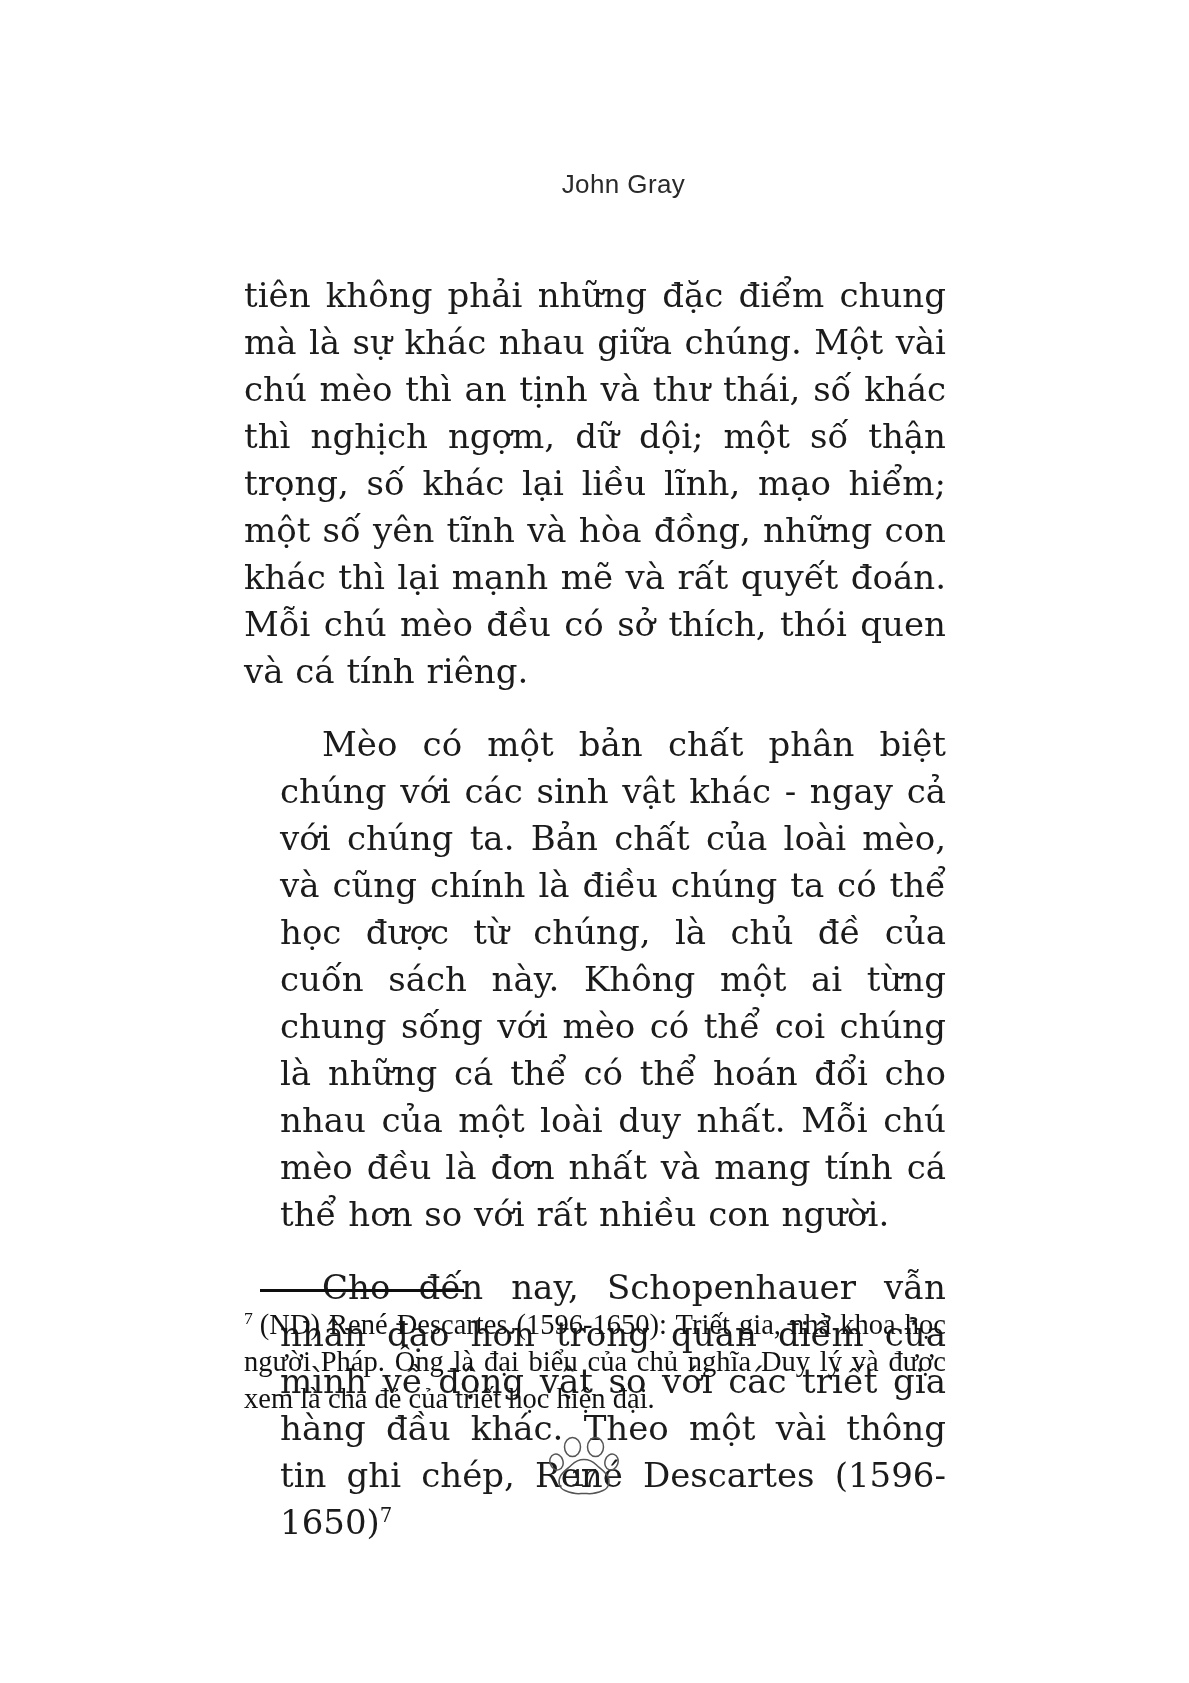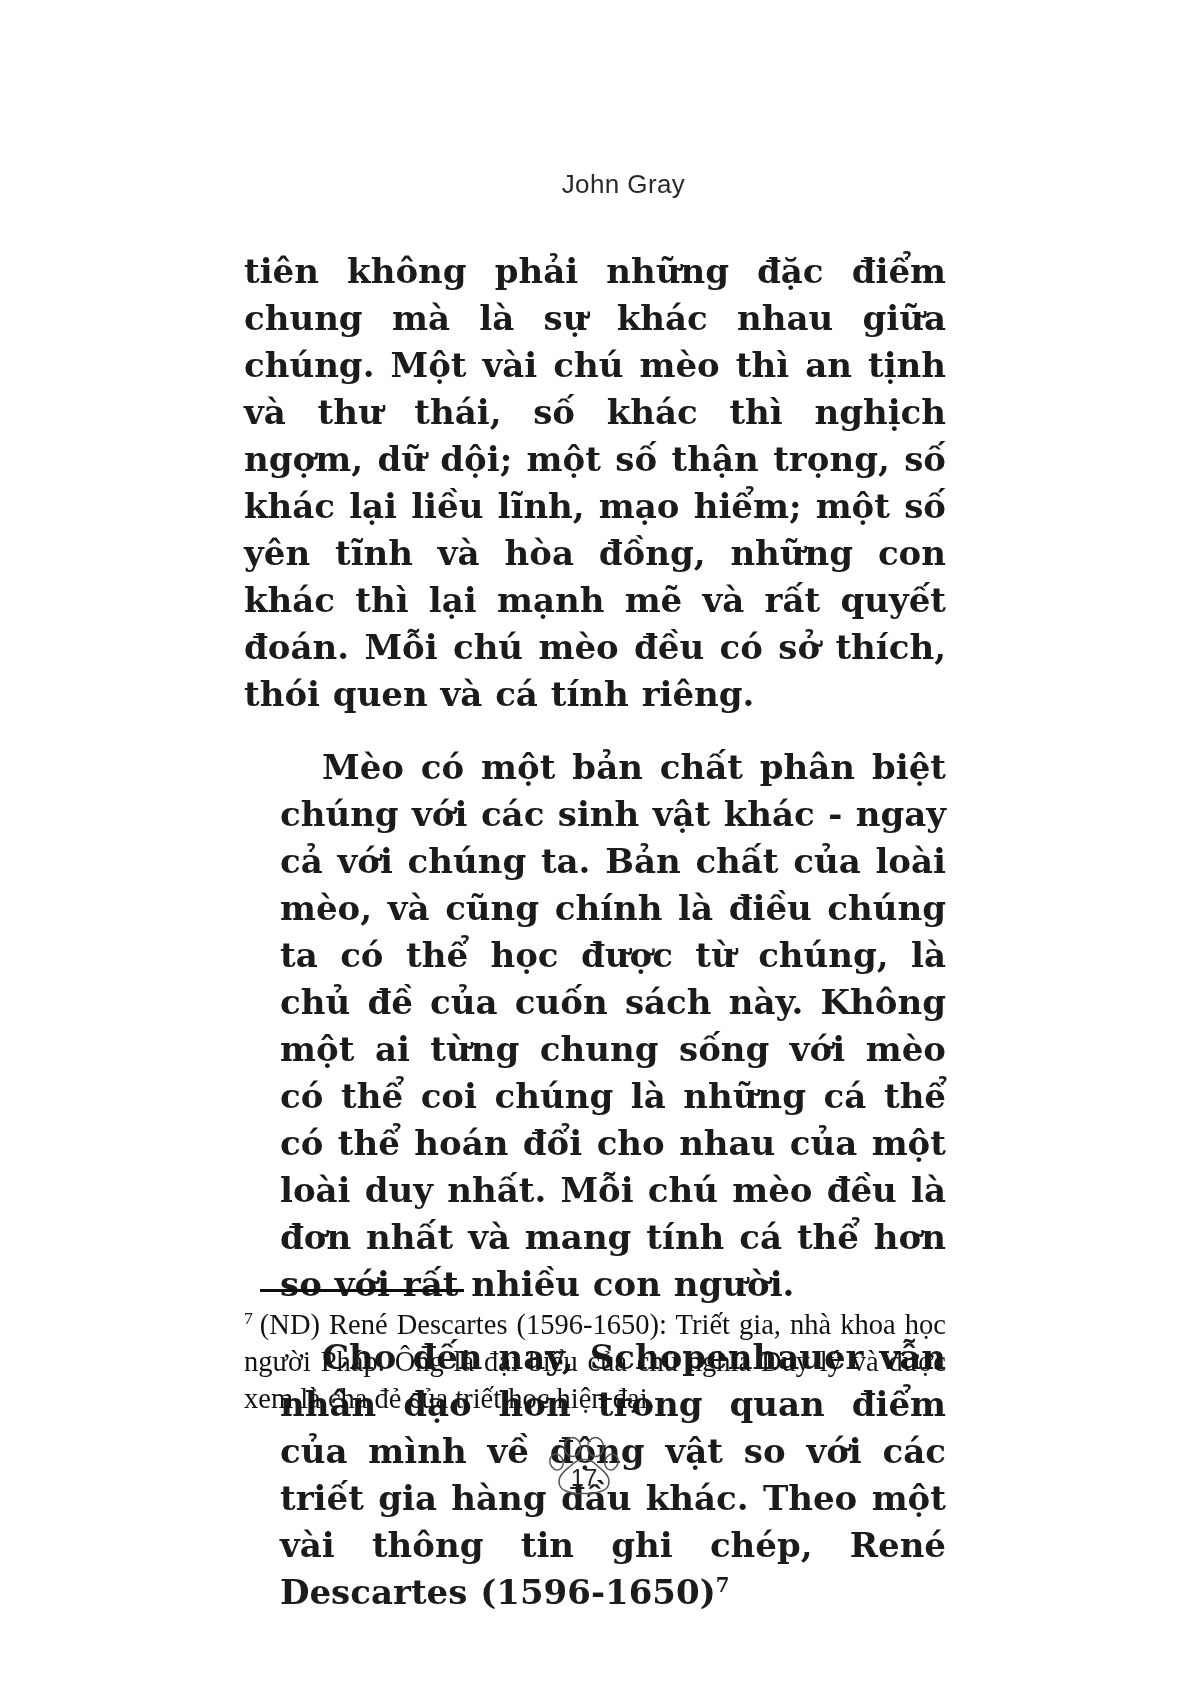--- a/index.html
+++ b/index.html
@@ -25,29 +25,28 @@
     font-family: "Liberation Sans", sans-serif;
     font-size: 26px;
     line-height: 32px;
     color: #2a2a2a;
     letter-spacing: 0.4px;
     padding-left: 29px;
   }
   .text-block {
     position: absolute;
     left: 244px;
-    top: 248px;
+    top: 272px;
     width: 702px;
     color: #1b1b1b;
     font-size: 34px;
     line-height: 47px;
     text-align: justify;
     hyphens: none;
     word-spacing: 1px;
-    font-weight: bold;
   }
   .para { margin: 0 0 26px 0; }
   .para:last-child { margin-bottom: 0; }
   .para.indent { text-indent: 42px; margin-left: 36px; }
   .fn-ref {
     font-size: 58%;
     line-height: 0;
     vertical-align: super;
     letter-spacing: 0;
   }

